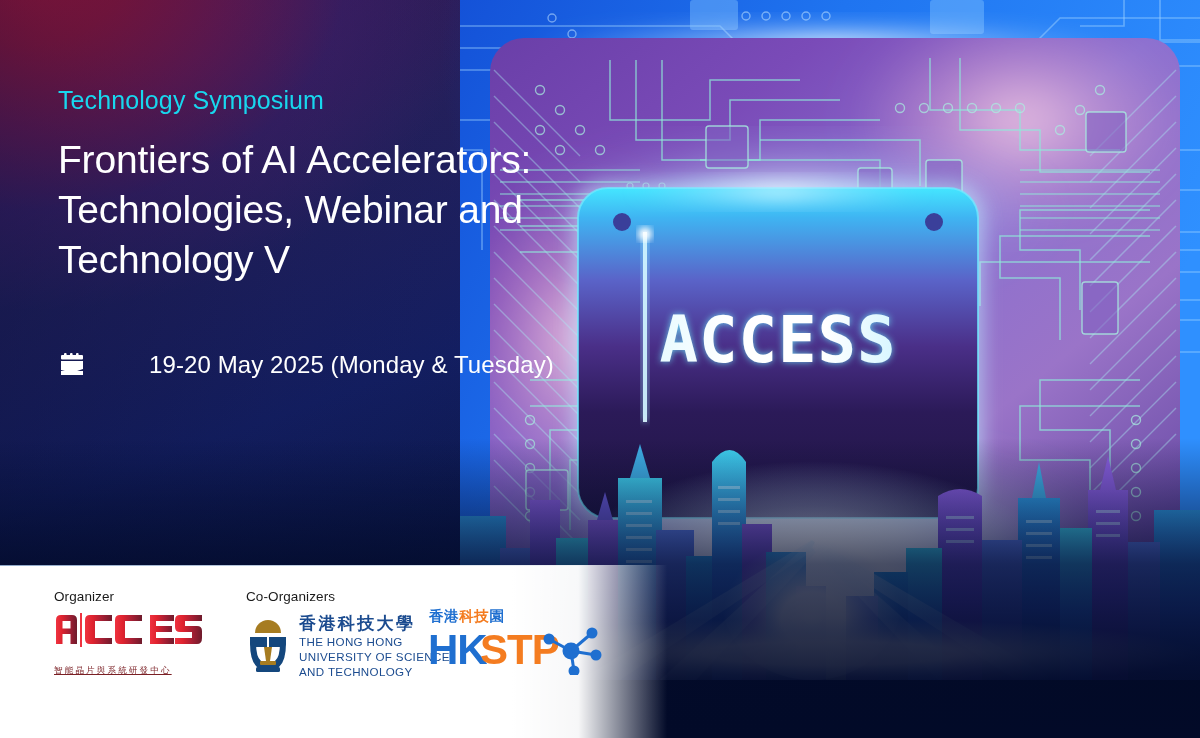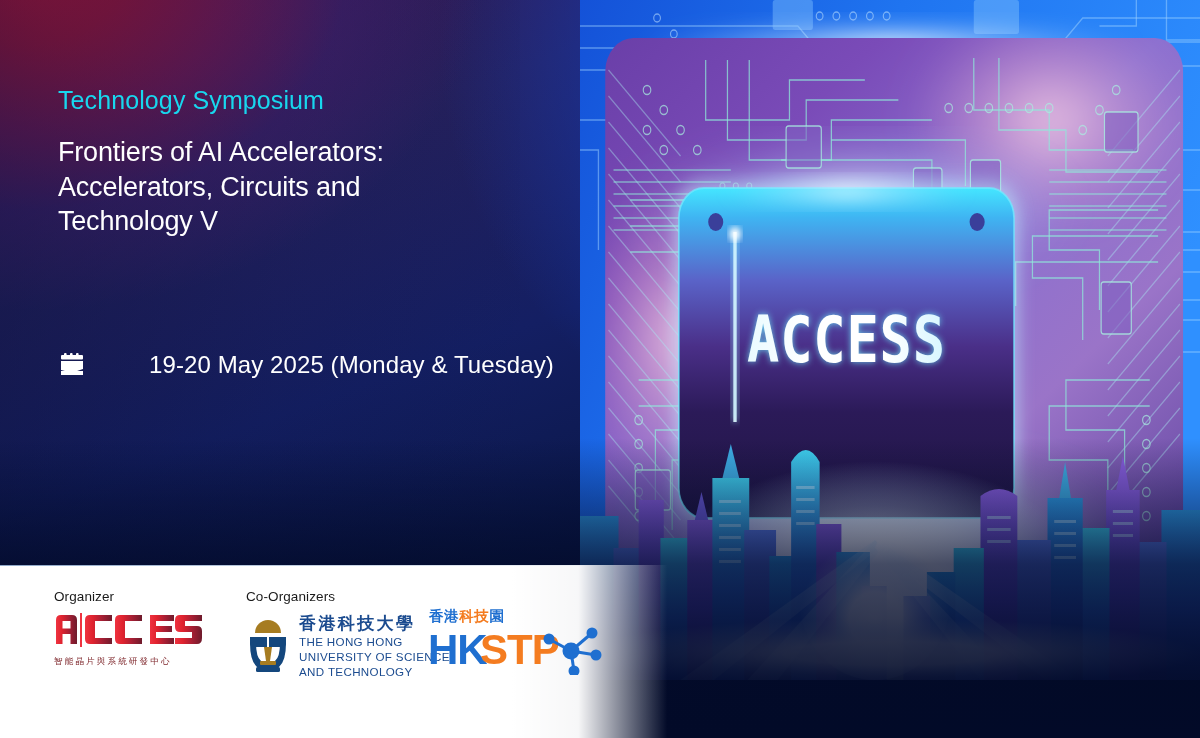--- a/index.html
+++ b/index.html
@@ -22,31 +22,31 @@
   .bg-deep {
     position:absolute; left:0; right:0; bottom:0; height:300px;
     background:linear-gradient(180deg, rgba(2,10,40,0) 0%, rgba(2,10,40,0.72) 42%, #020a28 100%);
   }
   .bg-leftfade {
     position:absolute; left:0; top:0; width:520px; height:620px;
     background:linear-gradient(100deg, rgba(6,14,52,0.42) 0%, rgba(6,14,52,0.12) 55%, rgba(6,14,52,0) 100%);
   }
 
   
-  .art { position:absolute; right:0; top:0; width:620px; height:680px; }
+  .art { position:absolute; right:0; top:0; width:740px; height:680px; }
   .art svg { display:block; width:100%; height:100%; }
 
   
   .content { position:absolute; left:58px; top:86px; width:560px; z-index:12; }
   .eyebrow {
     font-size:25px; font-weight:400; letter-spacing:.1px;
     color:#18d7ee; margin-bottom:20px;
   }
   .title {
-    font-size:27px; line-height:1.28; font-weight:400;
+    font-size:39px; line-height:1.28; font-weight:400;
     color:#ffffff; letter-spacing:-.2px;
   }
 
   .meta { position:absolute; left:58px; top:348px; width:560px; z-index:12; }
   .meta-row { display:flex; align-items:flex-start; margin-bottom:22px;gap:45px; }
   .meta-icon { width:46px; flex:0 0 46px; padding-top:5px; }
   .meta-icon svg { display:block; }
   .meta-text { color:#fff; font-size:24px; line-height:1.38; font-weight:400; letter-spacing:.1px; }
 
   
@@ -67,21 +67,21 @@
   
   #grp-organizer { left:54px; top:24px; }
   .access-logo { position:relative; }
   .access-word { display:block; }
   .access-sub {
     font-family:"DejaVu Sans", sans-serif;
     font-size:8.4px; line-height:1.32; color:#7a1f24; letter-spacing:.25px; margin-top:3px;
   }
   .access-cn {
     font-family:"DejaVu Sans", sans-serif;
-    font-size:8.6px; color:#7a1f24; letter-spacing:2.1px; margin-top:9px;
+    font-size:8.6px; color:#7a1f24; letter-spacing:2.1px; margin-top:18px;text-decoration:underline;
   }
 
   
   #grp-co { left:246px; top:24px; }
   .hkust { display:flex; align-items:center; gap:9px; }
   .hkust-text { line-height:1.2; }
   .hkust-cn {
     font-family:"DejaVu Sans", sans-serif; font-size:17px; color:#1b4b8f;
     letter-spacing:2.4px; font-weight:700; margin-bottom:2px;
   }
@@ -459,21 +459,21 @@
       <rect x="0" y="610" width="740" height="70" fill="url(#glowCity)" opacity="0.85"></rect>
     </svg>
   </div>
 
   <div class="bg-deep"></div>
 
   <div class="content">
     <div class="eyebrow">Technology Symposium</div>
     <div class="title">
       <div>Frontiers of AI Accelerators:</div>
-      <div>Accelerators, Circuits and</div>
+      <div>Technologies, Webinar and</div>
       <div>Technology V</div>
     </div>
   </div>
 
   <div class="meta">
     <div class="meta-row">
       <span class="meta-icon">
         <svg width="28" height="26" viewBox="0 0 28 26">
           <rect x="3" y="2" width="22" height="4.4" rx="1" fill="#fff"></rect>
           <rect x="6" y="0" width="2.6" height="3.6" rx="1" fill="#fff"></rect>

